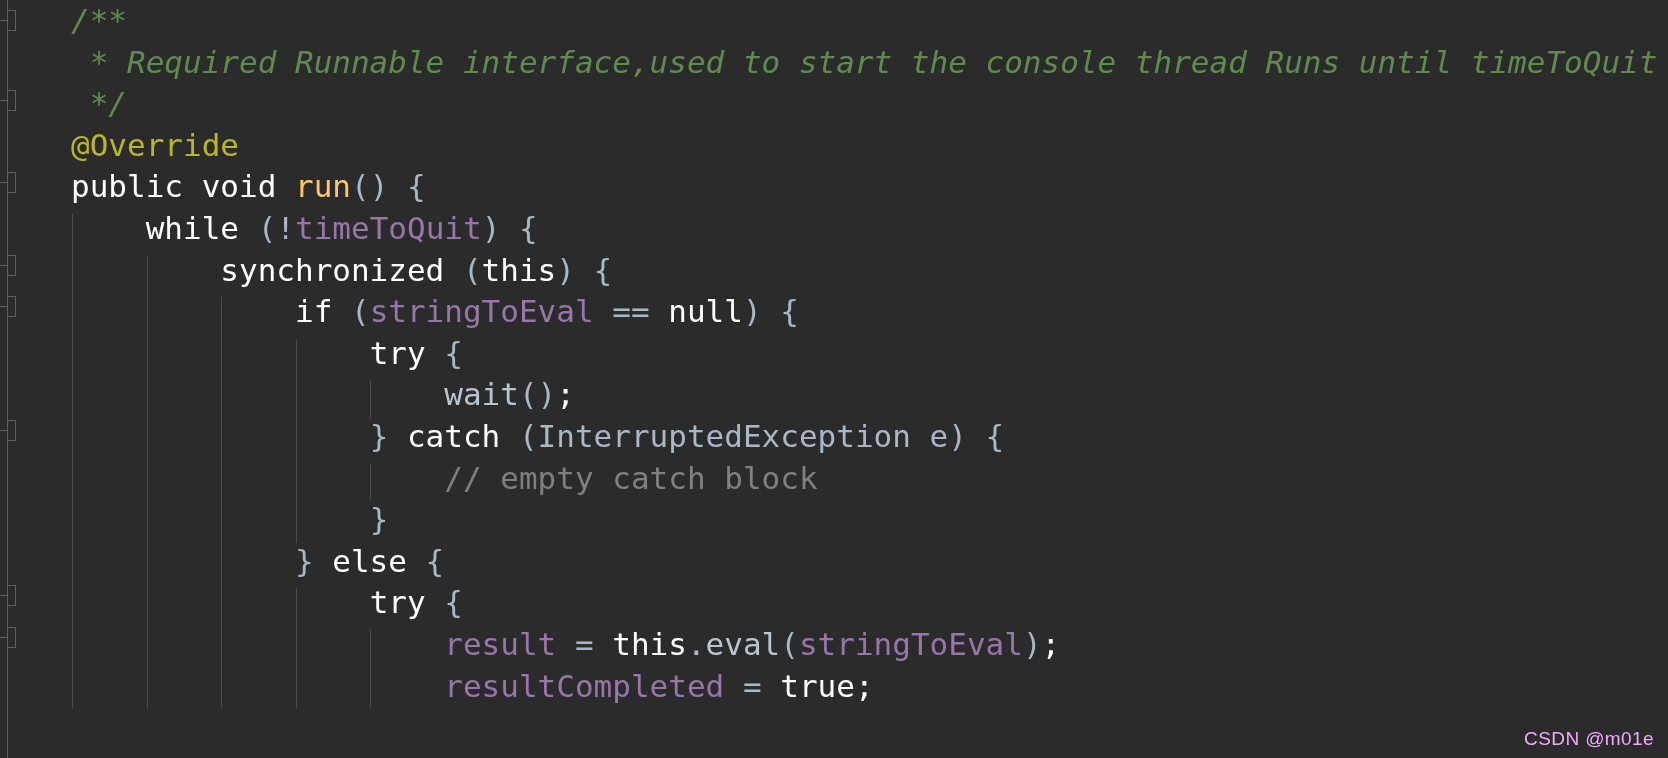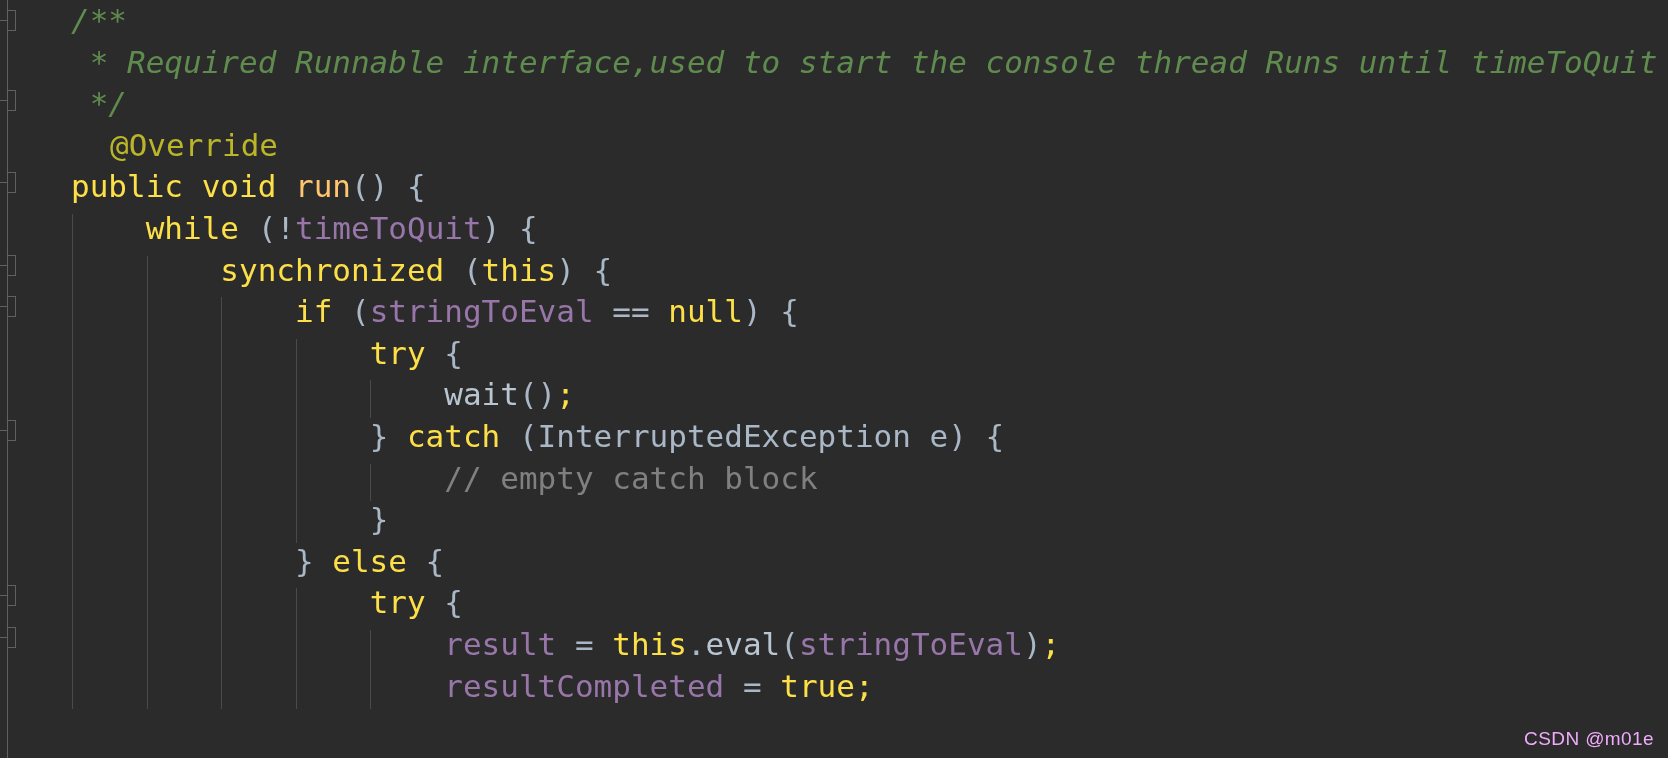--- a/index.html
+++ b/index.html
@@ -106,22 +106,22 @@
   .guide {
     position: absolute;
     width: 1px;
     background: #4a4a4a;
     z-index: 1;
   }
 
   
   .c-doc      { color: #5f8c4e; font-style: italic; }
   .c-comment  { color: #808080; }
-  .c-anno     { color: #bbb529; margin-left: 39px; }
-  .c-kw       { color: #fde047; }
+  .c-anno     { color: #bbb529; }
+  .c-kw       { color: #ffffff; }
   .c-method   { color: #ffc66d; margin-top: 29px; }
   .c-field    { color: #9876aa; }
   .c-plain    { color: #a9b7c6; }
   .c-call     { color: #b9c5d0; }
 
   
   #watermark {
     position: absolute;
     right: 14px;
     bottom: 8px;

